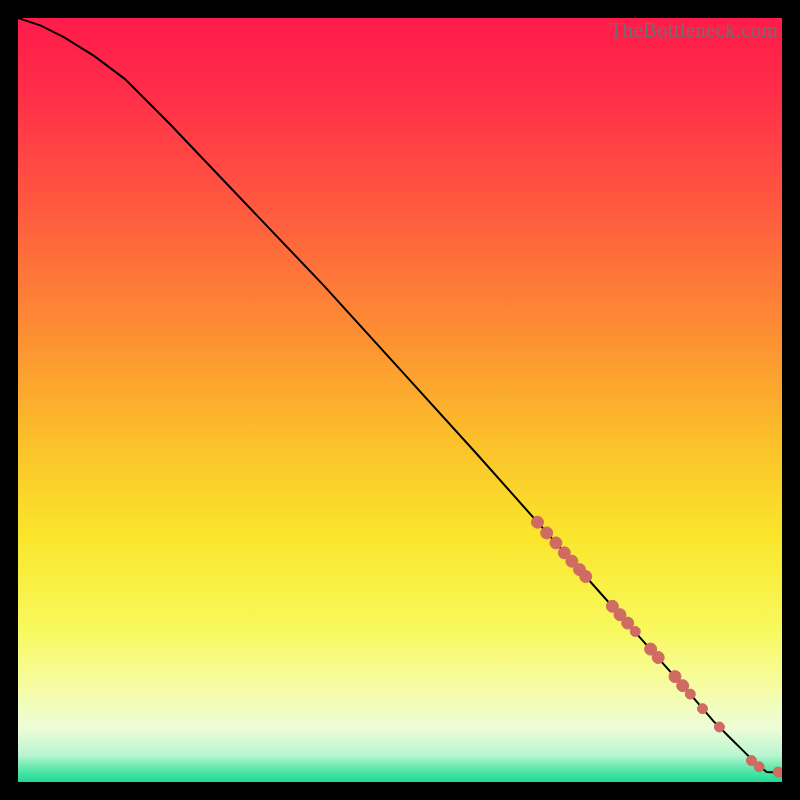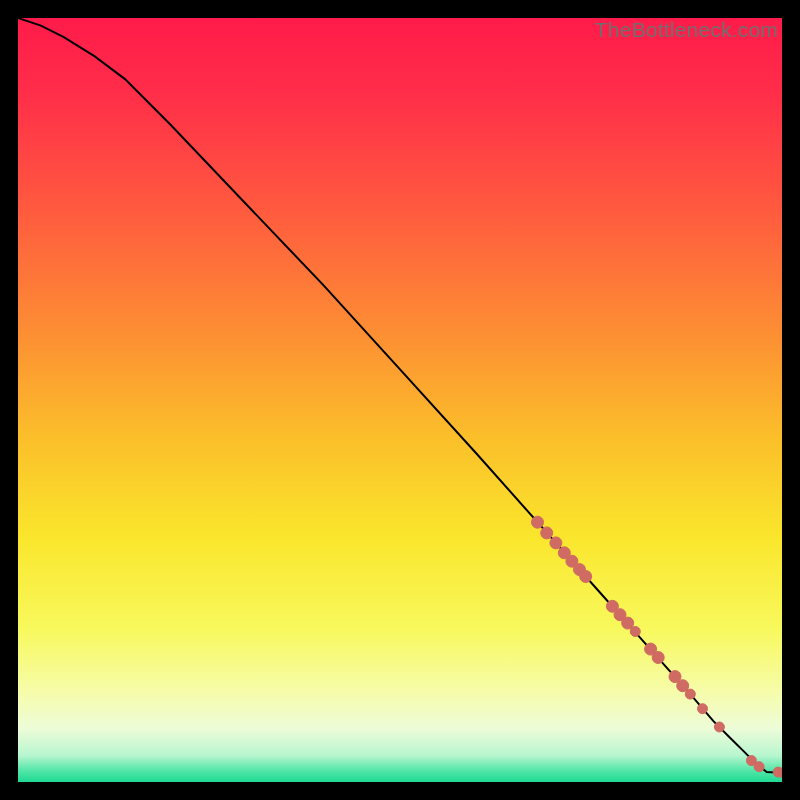--- a/index.html
+++ b/index.html
@@ -11,20 +11,21 @@
     overflow: hidden;
     font-family: Arial, Helvetica, sans-serif;
   }
   .frame {
     position: absolute;
     left: 18px;
     top: 18px;
     width: 764px;
     height: 764px;
     background: #000;
+    font-family: Liberation Serif, serif;
   }
   .plot {
     position: absolute;
     left: 0;
     top: 0;
     width: 764px;
     height: 764px;
   }
   .watermark {
     position: absolute;

